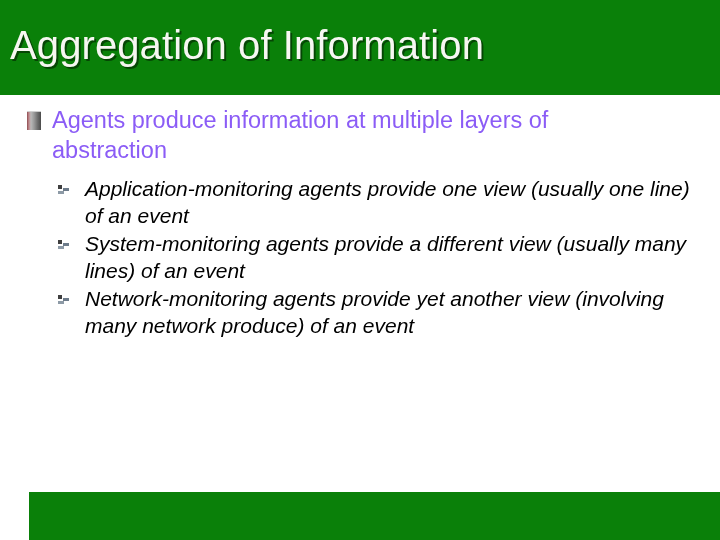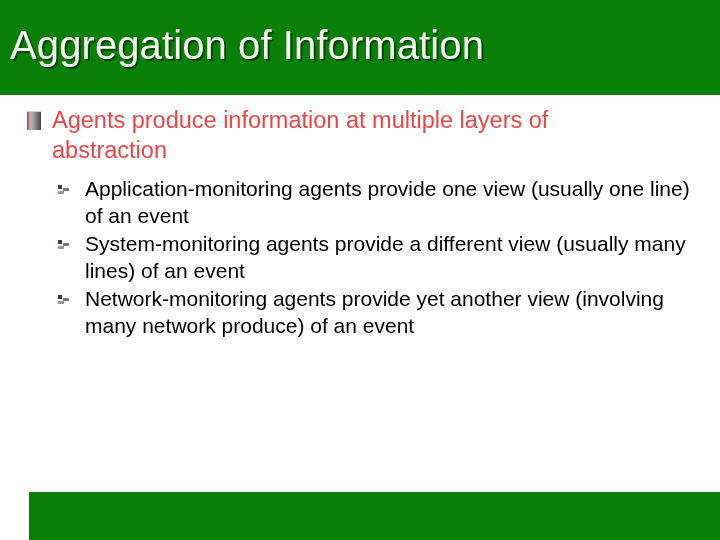--- a/index.html
+++ b/index.html
@@ -75,29 +75,30 @@
         #b9b9b9 28%,
         #9a9a9a 50%,
         #717171 74%,
         #4a4a4a 100%);
     border-top: 1px solid #cfcfcf;
     box-sizing: border-box;
   }
   .bullet-l1-text {
     font-size: 23.5px;
     line-height: 30px;
-    color: #ef4444;
+    color: #8b5cf6;
     max-width: 610px;
   }
 
   .sub-list {
     position: absolute;
     left: 58px;
     top: 80px;
     width: 640px;
+    font-style: italic;
   }
   .bullet-l2 {
     display: flex;
     align-items: flex-start;
     margin-bottom: 1px;
   }
   .marker-l2 {
     flex: 0 0 auto;
     width: 11px;
     height: 9px;

